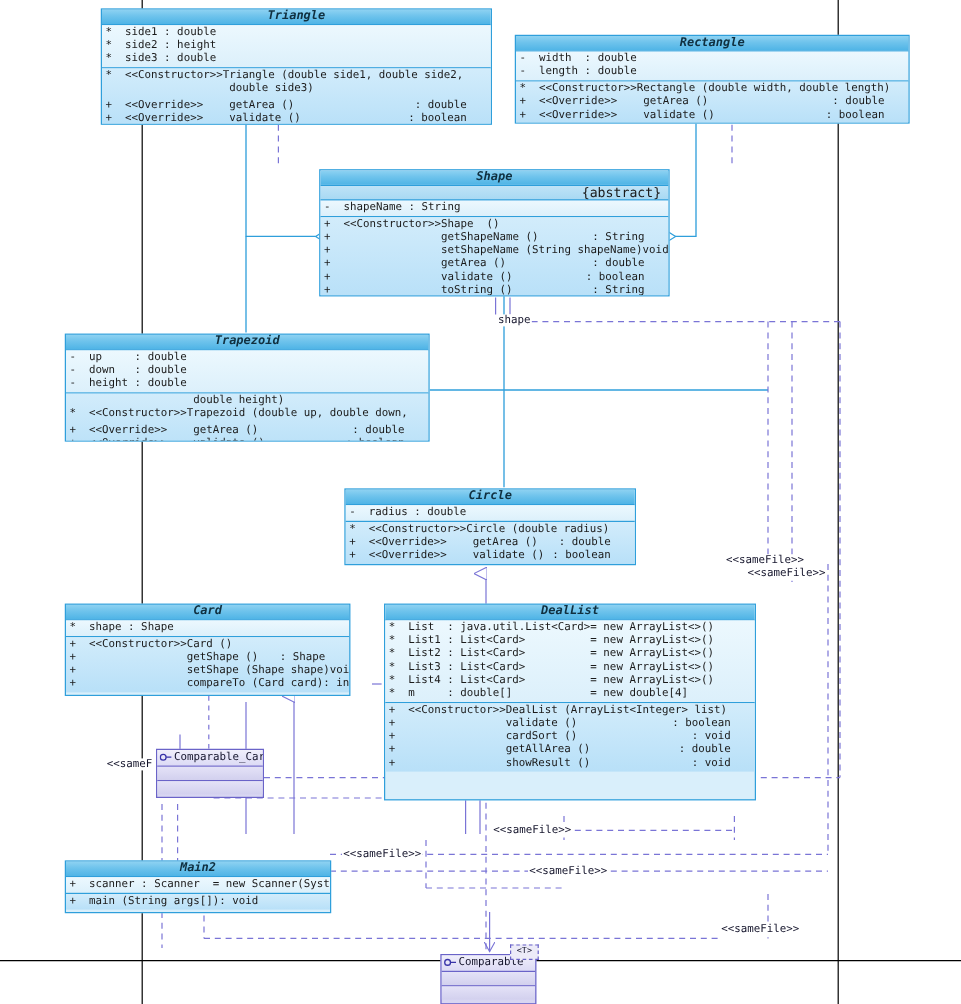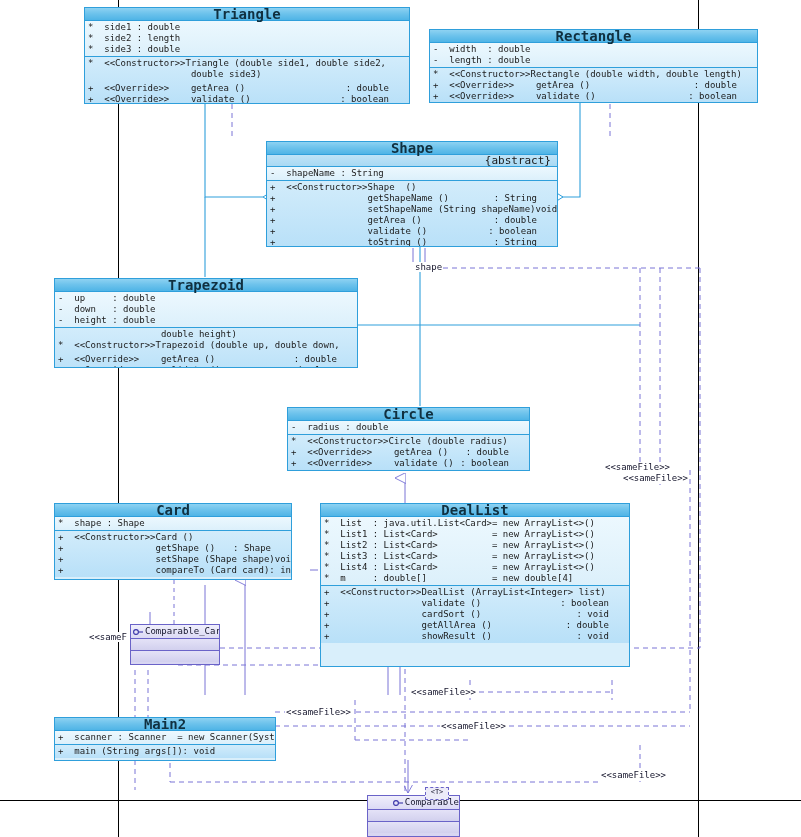--- a/index.html
+++ b/index.html
@@ -11,21 +11,21 @@
   #canvas{position:absolute;left:0;top:0;width:801px;height:837px;}
   #svglayer{position:absolute;left:0;top:0;width:801px;height:837px;}
 
   
   .uml{position:absolute;border:1px solid #2f9fdb;box-sizing:border-box;
        background:#d9effb;z-index:5;overflow:hidden;}
   .uml .hdr{
     background:linear-gradient(to bottom,#8ed2f2 0%,#6ec3ec 45%,#4fb4e6 100%);
     border-bottom:1px solid #2f9fdb;
     text-align:center;font-weight:bold;color:#103040;
-    line-height:12px;height:12px;font-size:14px;
+    line-height:12px;height:12px;font-size:10px;font-style:italic;
   }
   .uml .cmp{
     background:linear-gradient(to bottom,#e8f6fd 0%,#cfeafa 100%);
     border-bottom:1px solid #2f9fdb;padding:1px 0 1px 0;
   }
   .uml .cmp:last-child{border-bottom:none;}
   .uml .row{height:11px;line-height:11px;white-space:pre;padding-left:3px;font-size:9px;}
   .uml .abstract{text-align:right;padding-right:6px;height:11px;line-height:11px;font-size:11px;
                  background:linear-gradient(to bottom,#bfe3f7 0%,#a8d9f3 100%);}
   .uml .ops{background:linear-gradient(to bottom,#d2ecfb 0%,#b8e0f8 100%);}
@@ -147,21 +147,21 @@
     <g stroke="#7a74d6" stroke-width="1" fill="none">
       <path d="M413 248 L413 262"></path>
       <path d="M425 248 L425 262"></path>
     </g>
   </svg>
 
   <div class="uml" style="left:84px;top:7px;width:326px;height:97px;">
     <div class="hdr">Triangle</div>
     <div class="cmp atr">
       <div class="row">*  side1 : double</div>
-      <div class="row">*  side2 : length</div>
+      <div class="row">*  side2 : height</div>
       <div class="row">*  side3 : double</div>
     </div>
     <div class="cmp ops">
       <div class="row r">
         <span class="sig">*  &lt;&lt;Constructor&gt;&gt;Triangle (double side1, double side2,</span>
         <span class="typ"></span>
       </div>
       <div class="row r">
         <span class="sig">                   double side3)</span>
         <span class="typ"></span>
@@ -357,21 +357,21 @@
     <div class="ihdr">
       <svg class="lolli" width="10" height="8" viewBox="0 0 10 8">
         <circle cx="3" cy="4" r="2.4" fill="none" stroke="#3833a8" stroke-width="1.1"></circle>
         <line x1="5.5" y1="4" x2="10" y2="4" stroke="#3833a8" stroke-width="1.1"></line>
       </svg><span>Comparable_Card</span>
     </div>
     <div class="iband"></div>
     <div class="iband"></div>
   </div>
 
-  <div class="iface" style="left:367px;top:795px;width:93px;height:42px;text-align:right;">
+  <div class="iface" style="left:367px;top:795px;width:80px;height:42px;">
     <div class="ihdr">
       <svg class="lolli" width="10" height="8" viewBox="0 0 10 8">
         <circle cx="3" cy="4" r="2.4" fill="none" stroke="#3833a8" stroke-width="1.1"></circle>
         <line x1="5.5" y1="4" x2="10" y2="4" stroke="#3833a8" stroke-width="1.1"></line>
       </svg><span>Comparable</span>
     </div>
     <div class="iband"></div>
     <div class="iband"></div>
   </div>
   <div class="tparam" style="left:425px;top:787px;width:22px;height:11px;">&lt;T&gt;</div>

